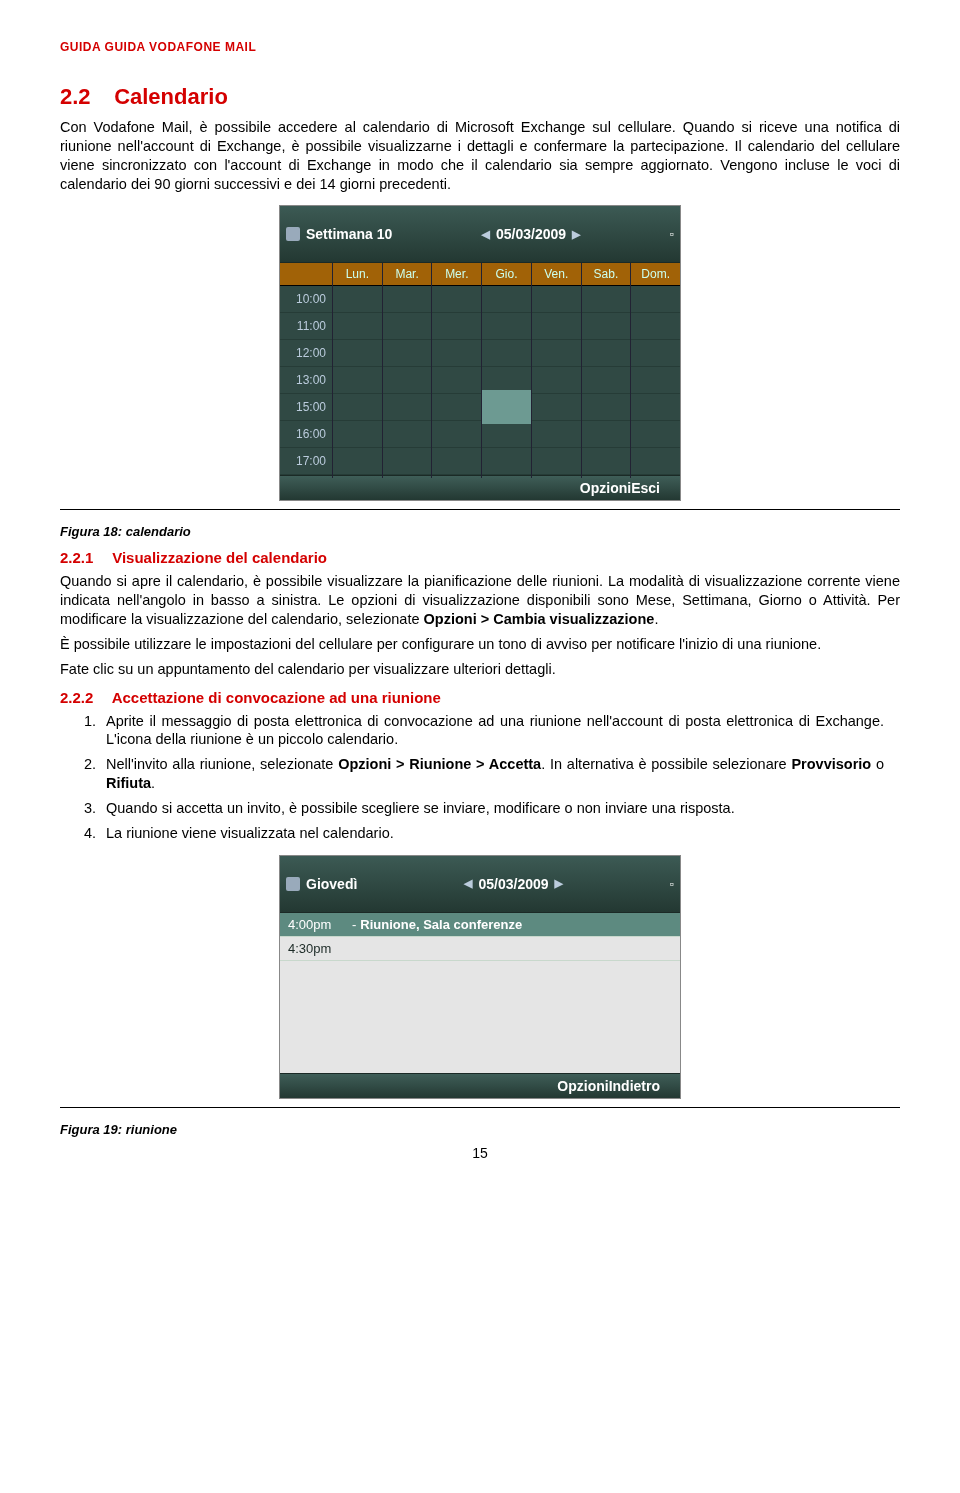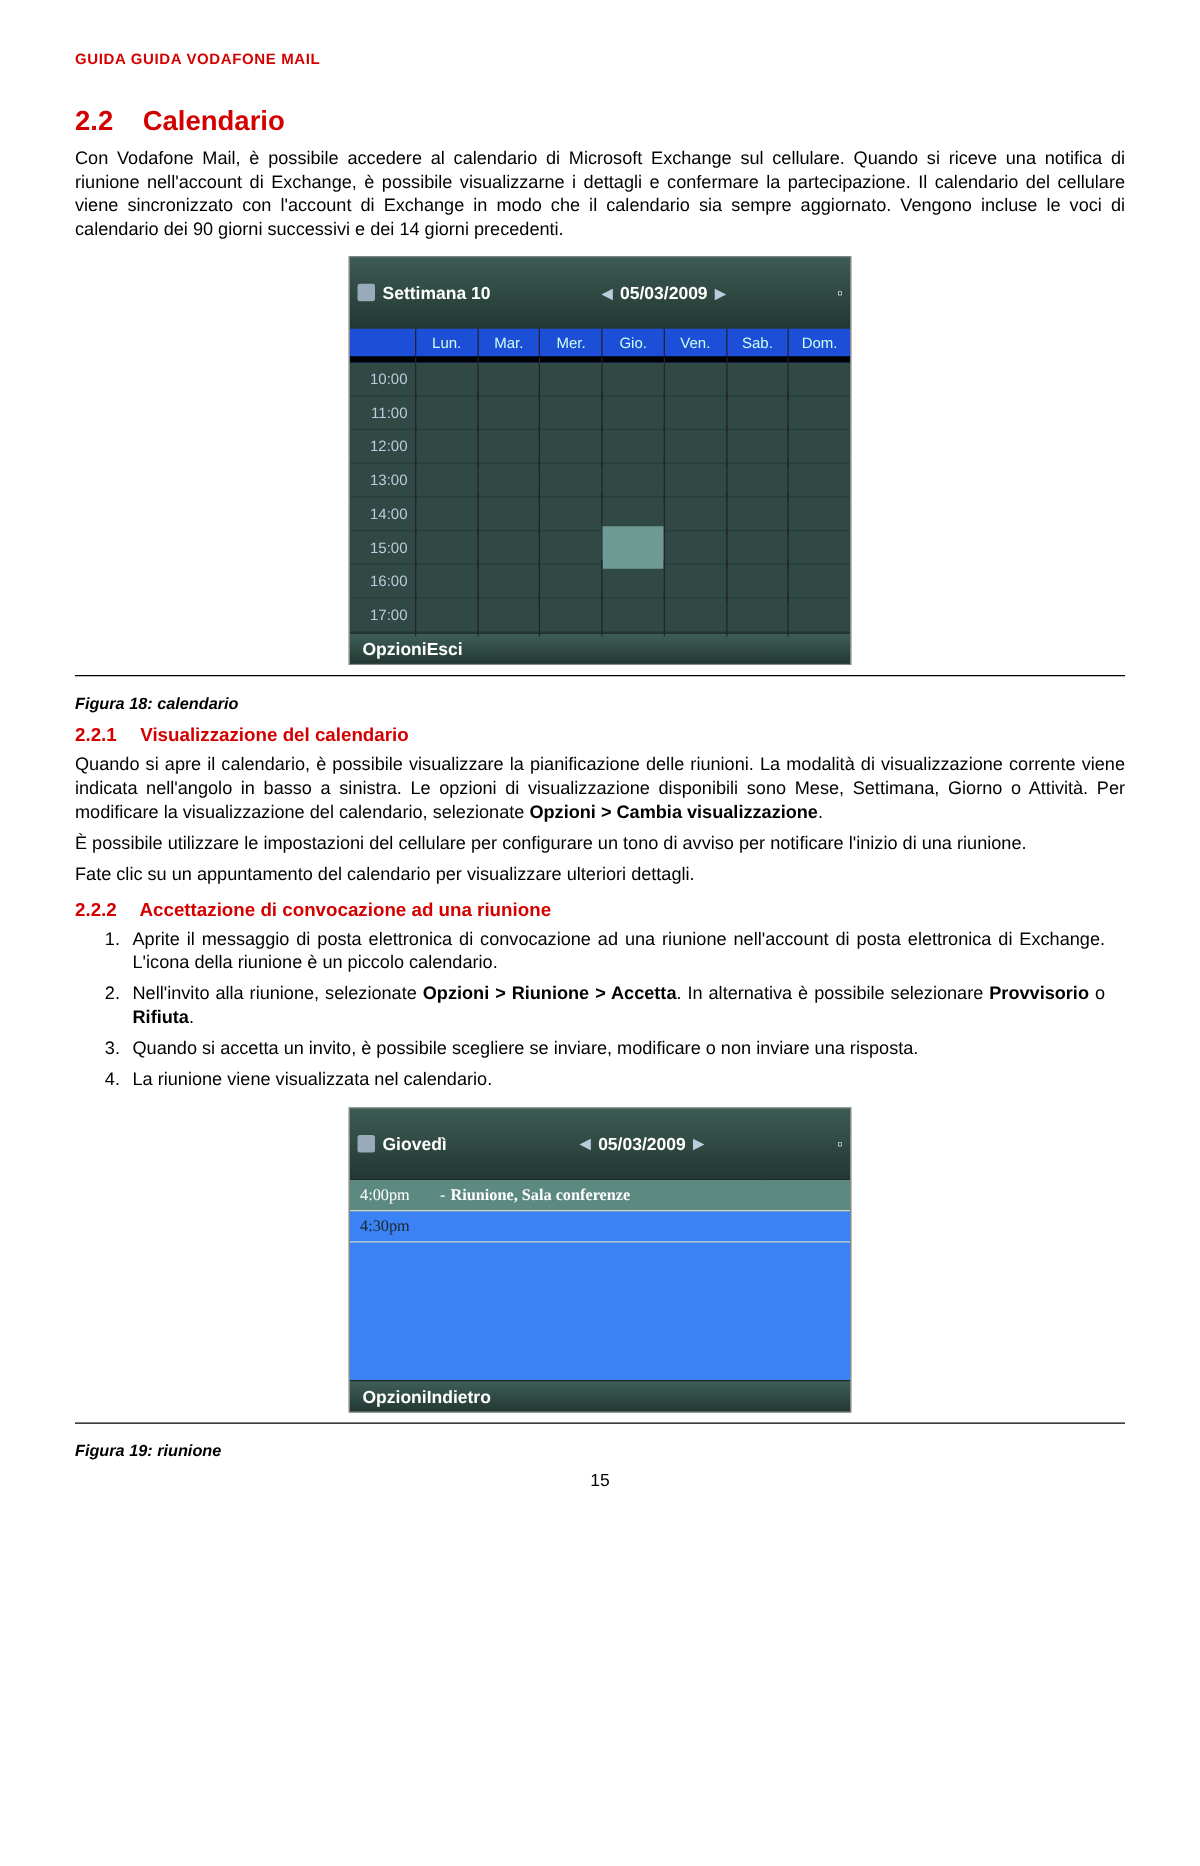--- a/index.html
+++ b/index.html
@@ -111,22 +111,22 @@
     gap: 4px;
     font-size: 12px;
   }
   .phone-body.week {
     background: #304944;
   }
   .phone-body.week .dayrow {
     display: flex;
     color: #cfe;
     font-size: 12px;
-    border-bottom: 5px solid #000000;
-    background: #1d4ed8;
+    border-bottom: 1px solid #000000;
+    background: #a16207;
   }
   .phone-body.week .dayrow .tc,
   .phone-body.week .row .tc {
     width: 46px;
     text-align: right;
     padding: 4px 6px 4px 0;
     color: #bcd;
   }
   .phone-body.week .dayrow .dc,
   .phone-body.week .row .dc {
@@ -144,33 +144,32 @@
     align-items: center;
   }
   .phone-body.week .row .dc {
     height: 100%;
   }
   .phone-body.week .row .dc.sel {
     background: #6d9a92;
   }
   .phone-softkeys {
     display: flex;
-    justify-content: flex-start;
+    justify-content: flex-end;
     background: linear-gradient(#3f5e58, #233832);
     color: #fff;
     font-weight: bold;
     font-size: 14px;
-    padding: 4px 10px;
+    padding: 4px 20px;
     border-top: 1px solid #1b2a26;
   }
 
   .phone-body.day {
-    background: #3b82f6;
+    background: #e5e5e5;
     min-height: 160px;
-    font-family: Liberation Serif, serif;
   }
   .phone-body.day .event {
     display: flex;
     align-items: center;
     padding: 4px 8px;
     font-size: 13px;
     color: #1c2a26;
     border-bottom: 1px solid #c8d8cc;
   }
   .phone-body.day .event.sel {
@@ -261,30 +260,20 @@
           <div class="tc">13:00</div>
           <div class="dc"></div>
           <div class="dc"></div>
           <div class="dc"></div>
           <div class="dc"></div>
           <div class="dc"></div>
           <div class="dc"></div>
           <div class="dc"></div>
         </div>
       <div class="row">
-          <div class="tc">14:00</div>
-          <div class="dc"></div>
-          <div class="dc"></div>
-          <div class="dc"></div>
-          <div class="dc"></div>
-          <div class="dc"></div>
-          <div class="dc"></div>
-          <div class="dc"></div>
-        </div>
-      <div class="row">
           <div class="tc">15:00</div>
           <div class="dc"></div>
           <div class="dc"></div>
           <div class="dc"></div>
           <div class="dc sel"></div>
           <div class="dc"></div>
           <div class="dc"></div>
           <div class="dc"></div>
         </div>
       <div class="row">

